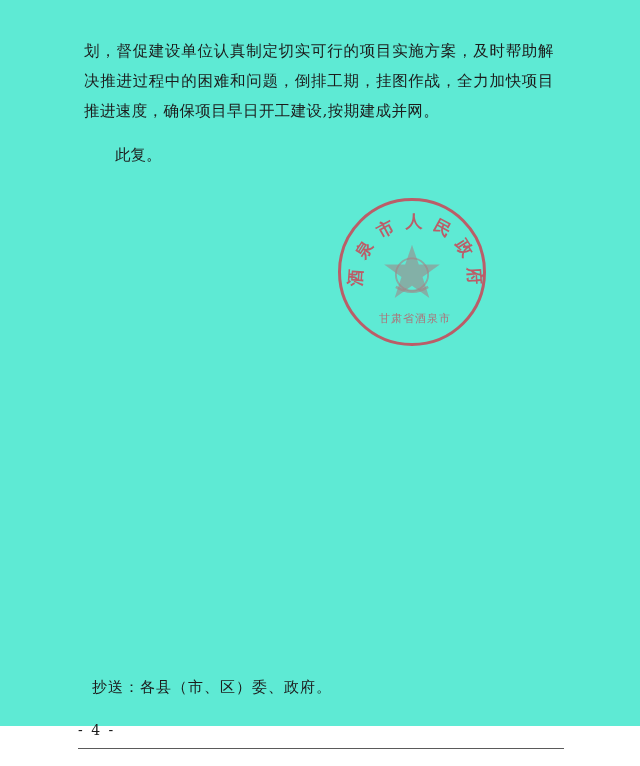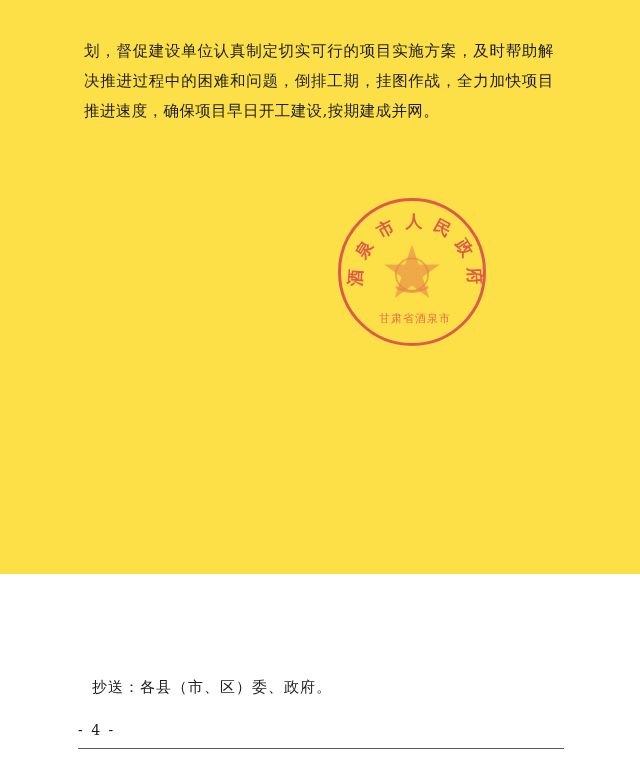--- a/index.html
+++ b/index.html
@@ -13,22 +13,22 @@
     font-family: "DejaVu Sans", sans-serif;
     color: #1a1a1a;
     position: relative;
     overflow: hidden;
   }
   .page {
     position: absolute;
     left: 0;
     top: 0;
     width: 640px;
-    height: 574px;
-    background: #fde047;
+    height: 726px;
+    background: #5eead4;
   }
   .body-text {
     position: absolute;
     left: 84px;
     top: 36px;
     width: 470px;
     font-size: 15.5px;
     line-height: 30px;
     letter-spacing: 0.4px;
     text-align: justify;
@@ -153,20 +153,21 @@
 </style>
 </head>
 <body>
 
 <div class="page">
 
   <div class="body-text">
     <p class="para">划，督促建设单位认真制定切实可行的项目实施方案，及时帮助解决推进过程中的困难和问题，倒排工期，挂图作战，全力加快项目推进速度，确保项目早日开工建设,按期建成并网。</p>
   </div>
 
+  <div class="closing">此复。</div>
 
   <div class="seal">
     <div class="seal-inner">
       <svg class="seal-arc-text" viewBox="0 0 148 148">
         <defs>
           <path id="arcpath" d="M 20,80 A 54,54 0 0 1 128,80" fill="none"></path>
         </defs>
         <text>
           <textPath href="#arcpath" startOffset="50%" text-anchor="middle">酒 泉 市 人 民 政 府</textPath>
         </text>

